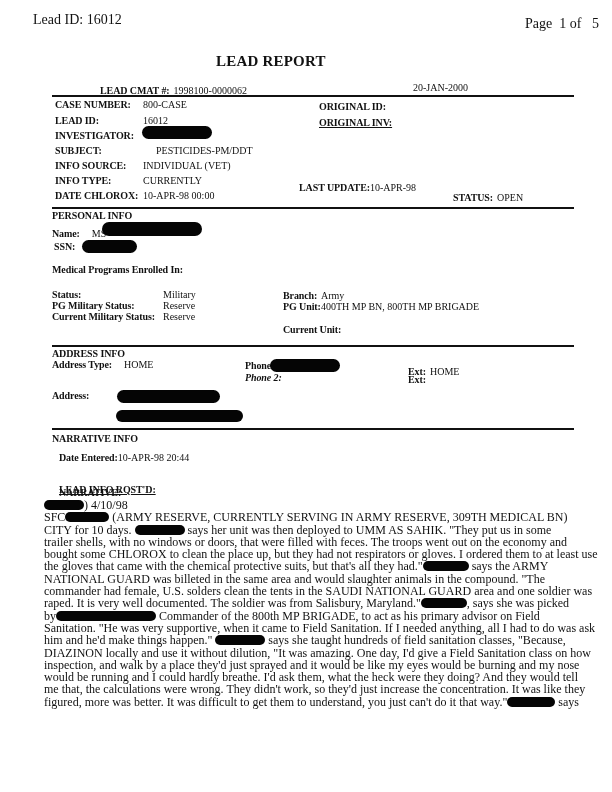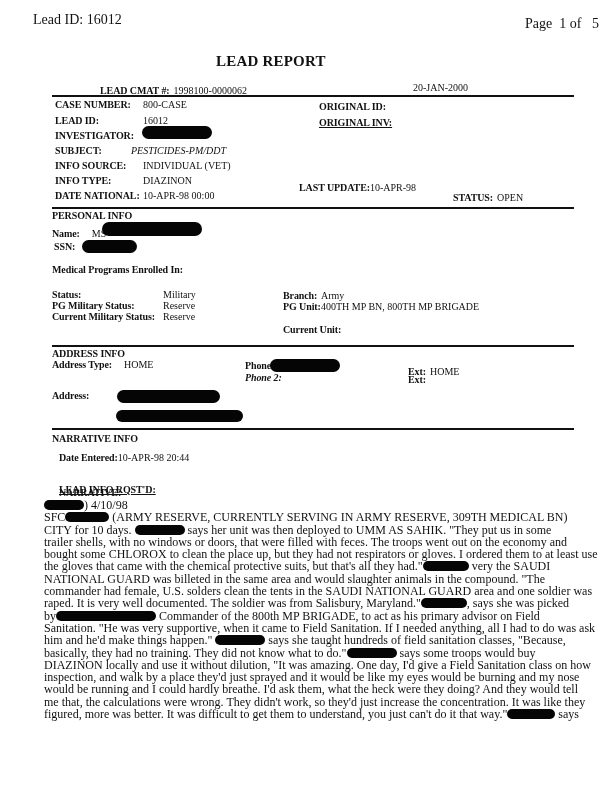--- a/index.html
+++ b/index.html
@@ -33,26 +33,26 @@
 <div class="abs val" style="left:413px; top:82px;">20-JAN-2000</div>
 <div class="rule" style="left:52px; top:95px; width:522px;"></div>
 
 <div class="abs lbl" style="left:55px; top:99px;">CASE NUMBER:</div>
 <div class="abs val" style="left:143px; top:99px;">800-CASE</div>
 <div class="abs lbl" style="left:55px; top:115px;">LEAD ID:</div>
 <div class="abs val" style="left:143px; top:115px;">16012</div>
 <div class="abs lbl" style="left:55px; top:130px;">INVESTIGATOR:</div>
 <div class="redact" style="left:142px; top:126px; width:70px; height:13px;"></div>
 <div class="abs lbl" style="left:55px; top:145px;">SUBJECT:</div>
-<div class="abs val" style="left:131px; top:145px;font-style:italic;">PESTICIDES-PM/DDT</div>
+<div class="abs val" style="left:156px; top:145px;">PESTICIDES-PM/DDT</div>
 <div class="abs lbl" style="left:55px; top:160px;">INFO SOURCE:</div>
 <div class="abs val" style="left:143px; top:160px;">INDIVIDUAL (VET)</div>
 <div class="abs lbl" style="left:55px; top:175px;">INFO TYPE:</div>
-<div class="abs val" style="left:143px; top:175px;">DIAZINON</div>
-<div class="abs lbl" style="left:55px; top:190px;">DATE NATIONAL:</div>
+<div class="abs val" style="left:143px; top:175px;">CURRENTLY</div>
+<div class="abs lbl" style="left:55px; top:190px;">DATE CHLOROX:</div>
 <div class="abs val" style="left:143px; top:190px;">10-APR-98 00:00</div>
 
 <div class="abs lbl" style="left:319px; top:101px;">ORIGINAL ID:</div>
 <div class="abs lbl" style="left:319px; top:117px;text-decoration:underline;">ORIGINAL INV:</div>
 <div class="abs" style="left:299px; top:177px;">
   <span class="lbl">LAST UPDATE:</span><span class="val">10-APR-98</span>
 </div>
 <div class="abs" style="left:453px; top:178px;margin-top:9px;">
   <span class="lbl">STATUS:</span>
   <span class="val">OPEN</span>
@@ -108,26 +108,25 @@
 </div>
 <div class="abs lbl" style="left:59px; top:484px;text-decoration:underline;">LEAD INFO RQST'D:</div>
 <div class="abs lbl" style="left:59px; top:487px;">NARRATIVE:</div>
 
 <div class="narr" style="top:499px;">
   <span class="line"><span class="ri" style="width:40px;"></span><span>) 4/10/98</span></span>
   <span class="line"><span>SFC</span><span class="ri" style="width:44px;"></span> <span>(ARMY RESERVE, CURRENTLY SERVING IN ARMY RESERVE, 309TH MEDICAL BN)</span></span>
   <span class="line"><span>CITY for 10 days.</span> <span class="ri" style="width:50px;"></span> <span>says her unit was then deployed to UMM AS SAHIK.   "They put us in some</span></span>
   <span class="line">trailer shells, with no windows or doors, that were filled with feces.  The troops went out on the economy and</span>
   <span class="line">bought some CHLOROX to clean the place up, but they had not respirators or gloves. I ordered them to at least use</span>
-  <span class="line"><span>the gloves that came with the chemical protective suits, but that's all they had."</span><span class="ri" style="width:46px;"></span> <span>very the SAUDI</span></span>
+  <span class="line"><span>the gloves that came with the chemical protective suits, but that's all they had."</span><span class="ri" style="width:46px;"></span> <span>says the ARMY</span></span>
   <span class="line">NATIONAL GUARD was billeted in the same area and would slaughter animals in the compound.  "The</span>
   <span class="line">commander had female, U.S. solders clean the tents in the SAUDI NATIONAL GUARD area and one soldier was</span>
   <span class="line"><span>raped.  It is very well documented.  The soldier was from Salisbury, Maryland."</span><span class="ri" style="width:46px;"></span><span>, says she was picked</span></span>
   <span class="line"><span>by</span><span class="ri" style="width:100px;"></span> <span>Commander of the 800th MP BRIGADE, to act as his primary advisor on Field</span></span>
   <span class="line">Sanitation. "He was very supportive, when it came to Field Sanitation.  If I needed anything, all I had to do was ask</span>
   <span class="line"><span>him and he'd make things happen."</span> <span class="ri" style="width:50px;"></span> <span>says she taught hundreds of field sanitation classes, "Because,</span></span>
-  <span class="line"><span>basically, they had no training. They did not know what to do."</span><span class="ri" style="width:50px;"></span> <span>says some troops would buy</span></span>
   <span class="line">DIAZINON   locally and use it without dilution, "It was amazing. One day, I'd give a Field Sanitation class on how</span>
   <span class="line">inspection, and walk by a place they'd just sprayed and it would be like my eyes would be burning and my nose</span>
   <span class="line">would be running and I could hardly breathe.  I'd ask them, what the heck were they doing?  And they would tell</span>
   <span class="line">me that, the calculations were wrong. They didn't work, so they'd just increase the concentration. It was like they</span>
   <span class="line"><span>figured, more was better. It was difficult to get them to understand, you just can't do it that way."</span><span class="ri" style="width:48px;"></span> <span>says</span></span>
 </div>
 
 </body></html>

